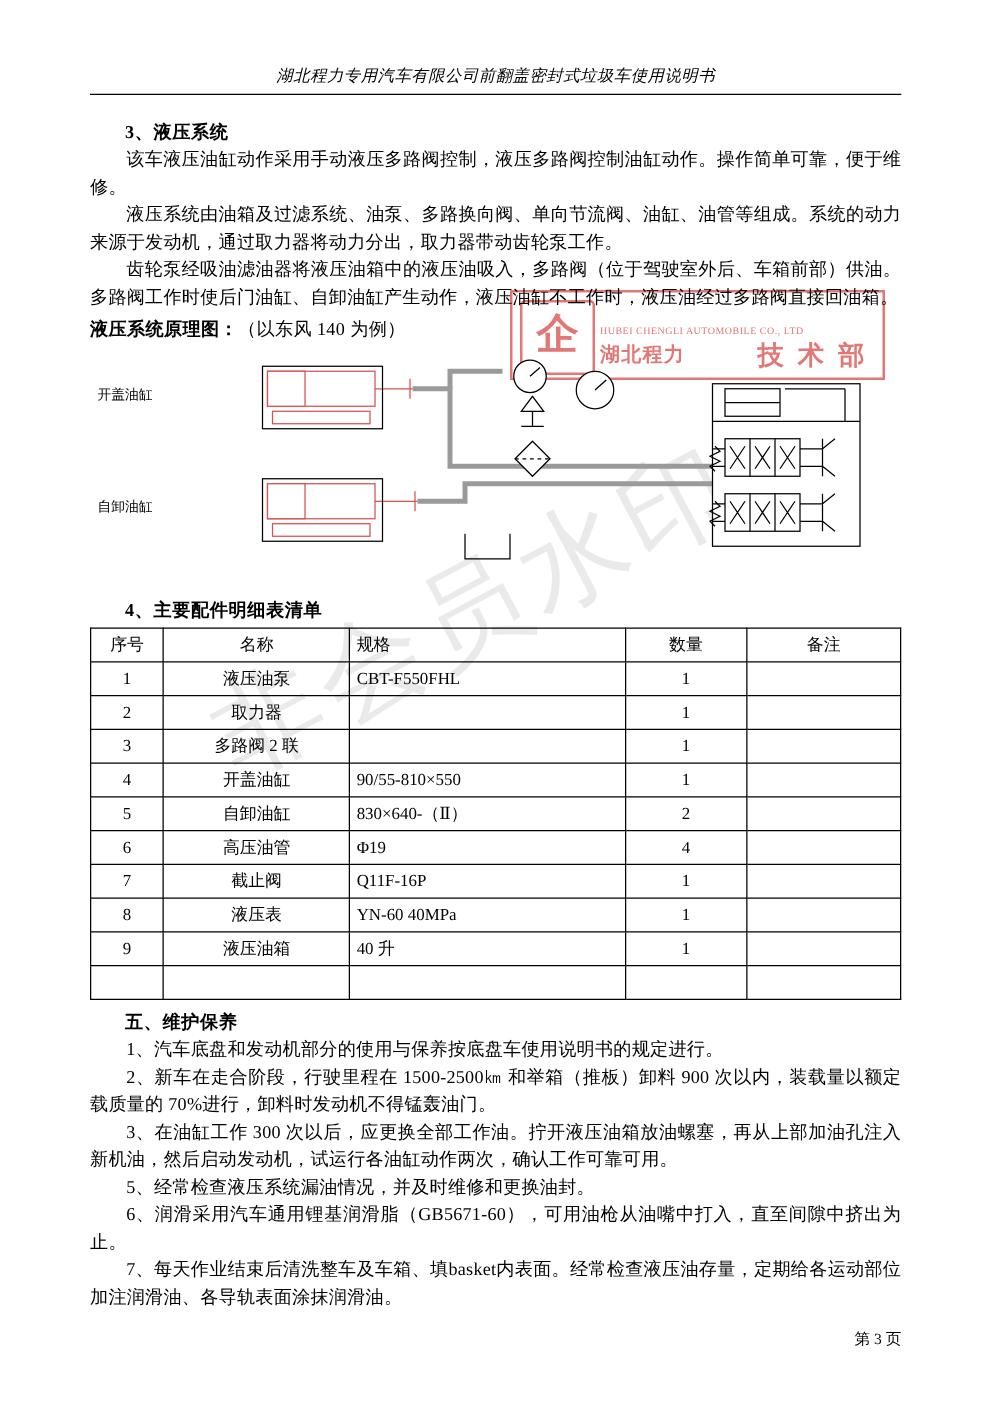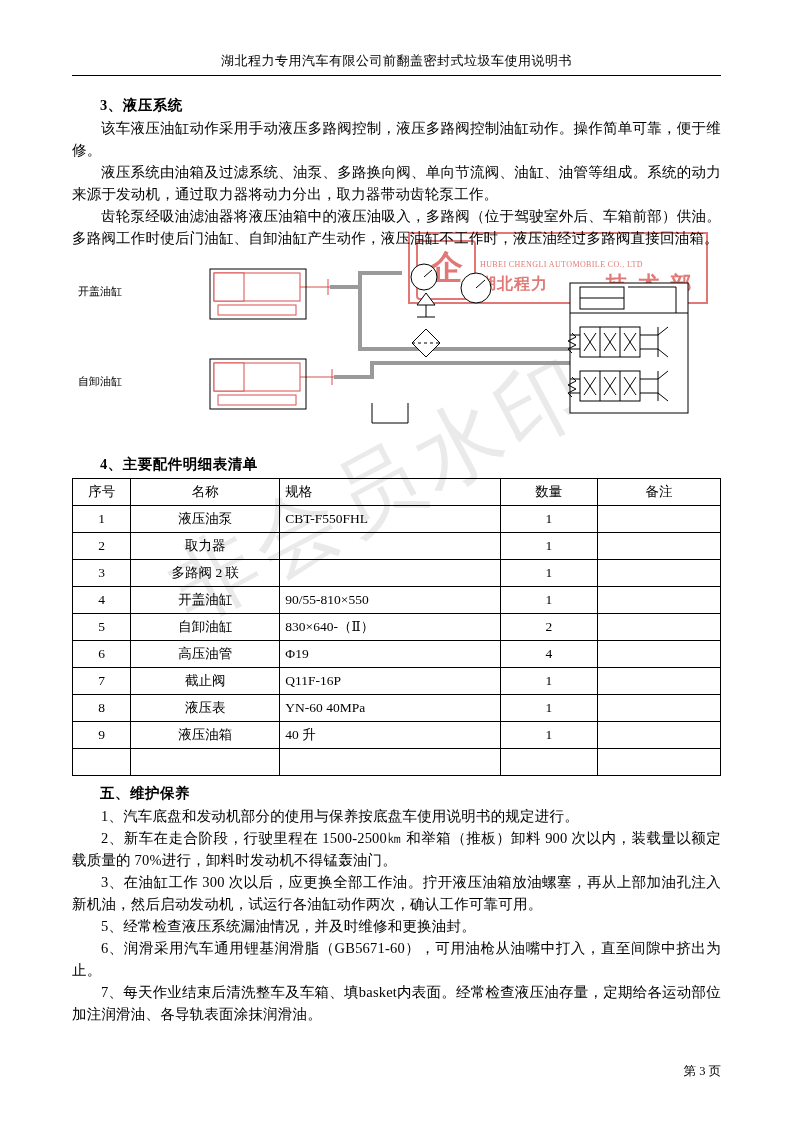--- a/index.html
+++ b/index.html
@@ -25,20 +25,21 @@
   
   .doc-header {
     position: absolute;
     left: 72px;
     right: 72px;
     top: 52px;
     text-align: center;
     font-size: 13px;
     font-family: "Liberation Serif", "DejaVu Serif", serif;
     letter-spacing: 0.5px;
+    font-style: italic;
   }
   .doc-header .rule {
     border-bottom: 1.2px solid #000;
     margin-top: 5px;
   }
   
   .content {
     position: absolute;
     left: 72px;
     right: 72px;
@@ -202,20 +203,23 @@
   </div>
 
   <div class="content">
 
     <div class="h-sec">3、液压系统</div>
 
     <p class="para">该车液压油缸动作采用手动液压多路阀控制，液压多路阀控制油缸动作。操作简单可靠，便于维修。</p>
     <p class="para">液压系统由油箱及过滤系统、油泵、多路换向阀、单向节流阀、油缸、油管等组成。系统的动力来源于发动机，通过取力器将动力分出，取力器带动齿轮泵工作。</p>
     <p class="para">齿轮泵经吸油滤油器将液压油箱中的液压油吸入，多路阀（位于驾驶室外后、车箱前部）供油。多路阀工作时使后门油缸、自卸油缸产生动作，液压油缸不工作时，液压油经过多路阀直接回油箱。</p>
 
+    <div class="label-line">
+      <b>液压系统原理图：</b><span>（以东风 140 为例）</span>
+    </div>
 
     <div class="diagram-wrap">
       <svg width="649" height="196" viewBox="0 0 649 196" xmlns="http://www.w3.org/2000/svg">
         <g fill="none" stroke="#000" stroke-width="1">
 
           <rect x="120" y="6" width="400" height="184" fill="none" stroke="none"></rect>
 
           <rect x="142" y="20" width="86" height="28" fill="#fff" stroke="#d94f4f"></rect>
           <rect x="142" y="20" width="30" height="28" fill="#fff" stroke="#d94f4f"></rect>
           <line x1="228" y1="34" x2="258" y2="34" stroke="#d94f4f"></line>

